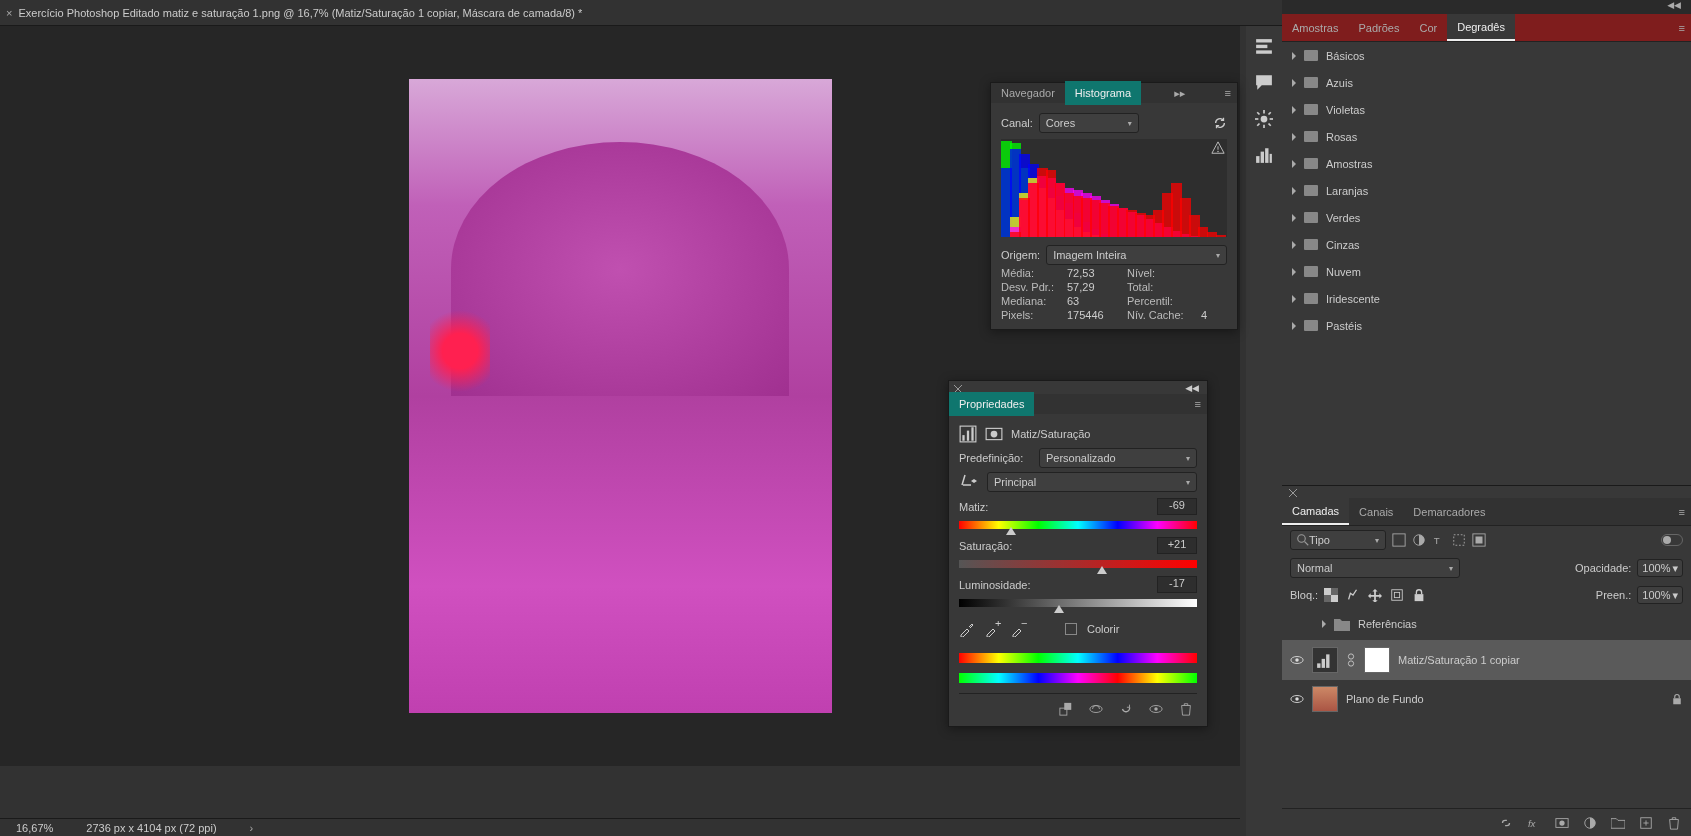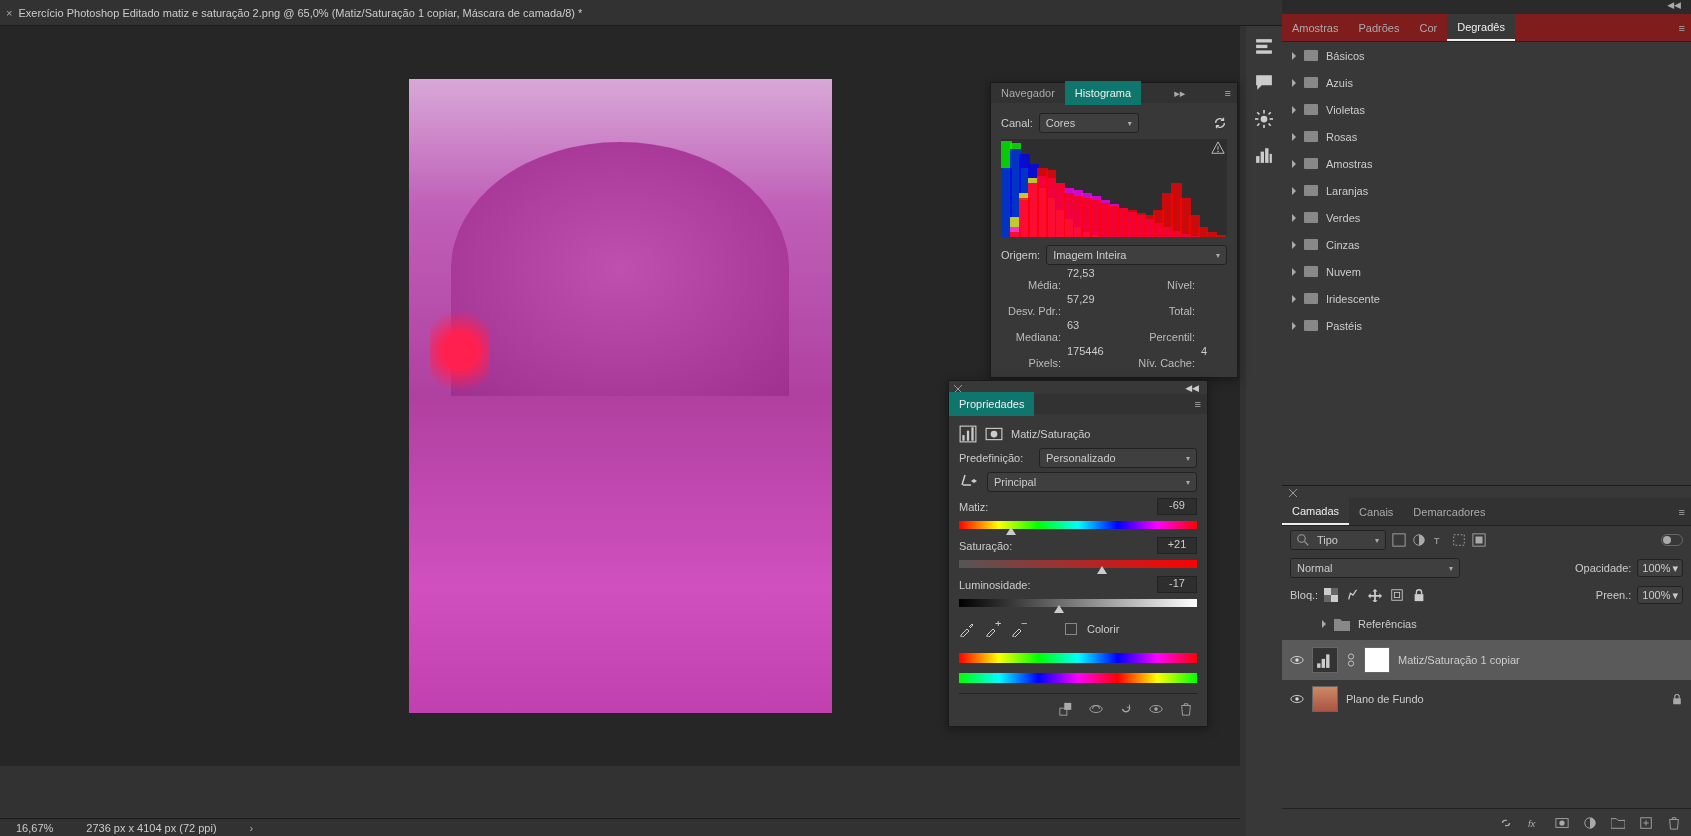--- a/index.html
+++ b/index.html
@@ -23,21 +23,21 @@
 .search-box { flex:1; height:22px; background:#2e2e2e; border:1px solid #222; border-radius:3px; display:flex; align-items:center; padding:0 6px; gap:6px; }
 .search-box input { background:transparent; border:none; outline:none; color:#ccc; font-style:italic; flex:1; }
 .grad-list { flex:1; overflow:auto; }
 .grad-folder { height:27px; display:flex; align-items:center; gap:8px; padding-left:10px; cursor:pointer; }
 .chev { width:0; height:0; border-left:4px solid #aaa; border-top:4px solid transparent; border-bottom:4px solid transparent; }
 .fold-icon { width:14px; height:11px; background:#888; border-radius:1px; }
 .close-dot { width:10px; height:10px; }
 .layers-panel { background:#383838; border-top:1px solid #1a1a1a; }
 .layers-tabs { height:28px; display:flex; align-items:center; background:#323232; border-bottom:1px solid #222; }
 .filter-row { padding:4px 8px; display:flex; align-items:center; gap:6px; }
-.dd { background:#3f3f3f; border:1px solid #222; border-radius:3px; height:20px; display:flex; align-items:center; padding:0 6px; gap:8px; }
+.dd { background:#3f3f3f; border:1px solid #222; border-radius:3px; height:20px; display:flex; align-items:center; padding:0 6px; gap:0; }
 .dd .car { margin-left:auto; font-size:8px; color:#aaa; }
 .sq-toggle { width:14px; height:14px; border:1px solid #666; }
 .blend-row,.lock-row { padding:4px 8px; display:flex; align-items:center; gap:6px;text-align:right; }
 .pct-box { background:#3f3f3f; border:1px solid #222; border-radius:3px; height:18px; padding:0 4px; display:flex; align-items:center; gap:2px; }
 .lock-icons { display:flex; gap:8px; }
 .lock-ic { width:14px; height:14px; }
 .layer-stack { }
 .layer-row { height:32px; display:flex; align-items:center; gap:8px; padding:0 8px; cursor:pointer; }
 .layer-row.selected { background:#5a5a5a; }
 .eye { width:14px; height:14px; }
@@ -52,21 +52,21 @@
 .float-panel { position:absolute; background:#383838; border:1px solid #1a1a1a; box-shadow:0 2px 10px rgba(0,0,0,.4); }
 .fp-header { height:20px; background:#323232; display:flex; align-items:center; }
 .fp-tab { padding:12px 10px; height:100%; display:flex; align-items:center; color:#aaa; cursor:pointer; }
 .fp-tab.active { color:#eee; background:#0f766e; }
 .fp-menu { margin-left:auto; padding:0 6px; color:#aaa; }
 .fp-body { padding:8px 10px; }
 .hist-row { display:flex; align-items:center; gap:6px; height:24px; }
 .histogram-chart { height:98px; background:#2e2e2e; margin:4px 0 6px; position:relative; overflow:hidden; }
 .hist-bar { position:absolute; bottom:0; width:1px; }
 .stat-grid { display:grid; grid-template-columns:66px 60px 74px 30px; row-gap:2px; font-size:10.5px; }
-.stat-grid .lbl { text-align:right; color:#bbb; padding-right:6px;margin-top:12px; }
+.stat-grid .lbl { text-align:left; color:#bbb; padding-right:6px; }
 .prop-row { display:flex; align-items:center; gap:8px; height:24px; }
 .prop-label { width:72px; color:#ccc; }
 .prop-wide-label { color:#ccc; }
 .slider-block { margin-top:4px; margin-bottom:8px; }
 .slider-head { display:flex; align-items:center; }
 .val-box { width:40px; height:17px; background:#2e2e2e; border:1px solid #222; text-align:center; margin-left:auto; }
 .hue-track { height:8px; margin-top:6px; background:linear-gradient(90deg,#f00,#ff0,#0f0,#0ff,#00f,#f0f,#f00); position:relative; }
 .sat-track { height:8px; margin-top:6px; background:linear-gradient(90deg,#555,#f00); position:relative; }
 .lum-track { height:8px; margin-top:6px; background:linear-gradient(90deg,#000,#fff); position:relative; }
 .knob { position:absolute; top:6px; width:0; height:0; border-left:5px solid transparent; border-right:5px solid transparent; border-bottom:8px solid #ccc; transform:translateX(-50%); }
@@ -77,21 +77,21 @@
 .grad-strip.bot { background:linear-gradient(90deg,#0f0,#0ff,#00f,#f0f,#f00,#ff0,#0f0); }
 .prop-footer { display:flex; justify-content:flex-end; gap:16px; padding:8px 4px 2px; border-top:1px solid #222; margin-top:10px; }
 svg { display:block; }
 </style>
 </head>
 <body>
 
 <div class="tab-bar">
   <div class="doc-tab">
     <span class="close-x">×</span>
-    <span>Exercício Photoshop Editado matiz e saturação 2.png @ 65,0% (Matiz/Saturação 1 copiar, Máscara de camada/8) *</span>
+    <span>Exercício Photoshop Editado matiz e saturação 1.png @ 16,7% (Matiz/Saturação 1 copiar, Máscara de camada/8) *</span>
   </div>
 </div>
 
 <div class="canvas-area">
   <div class="canvas-image"></div>
 </div>
 
 <div class="bottom-bar">
   <span>16,67%</span>
   <span>2736 px x 4104 px (72 ppi)</span>

